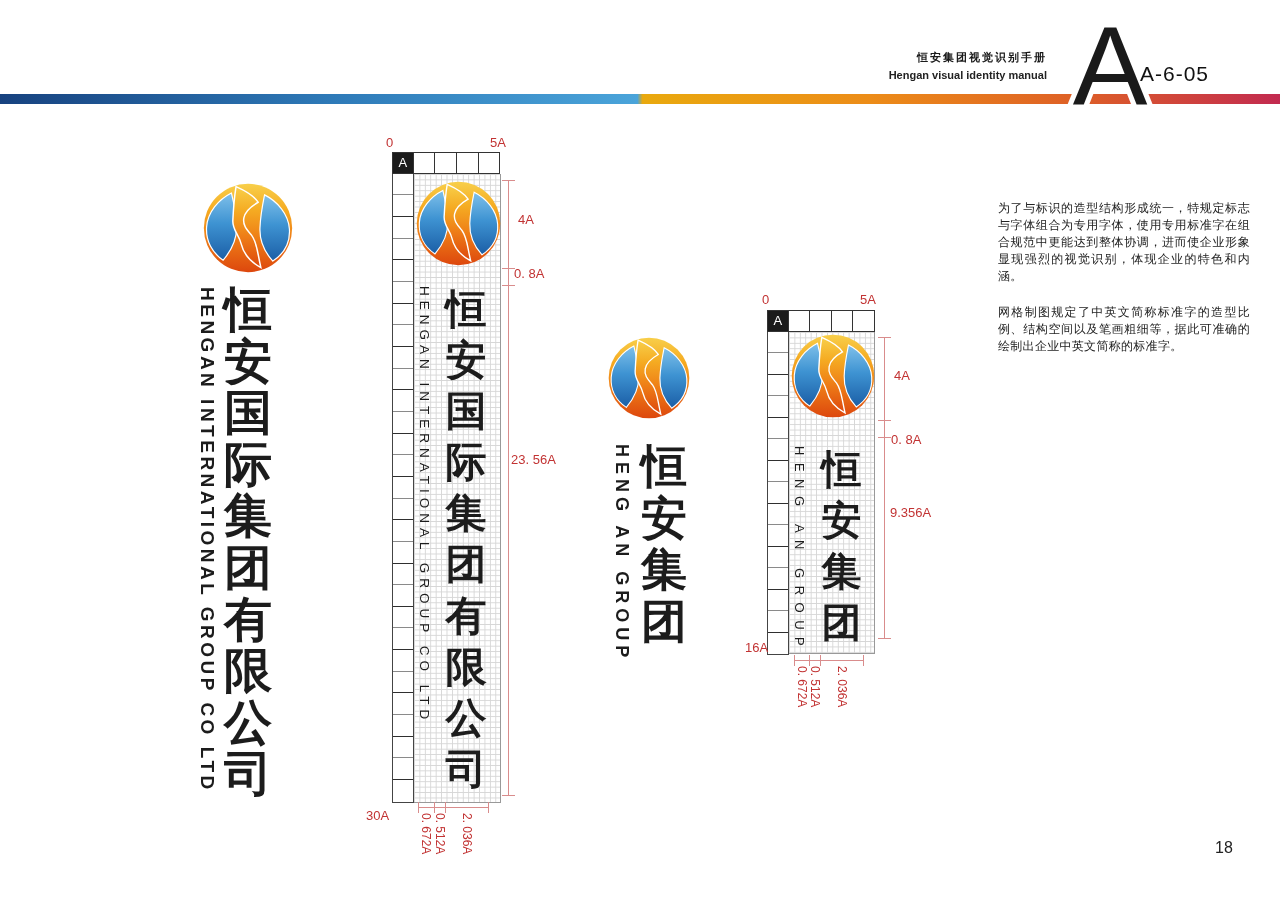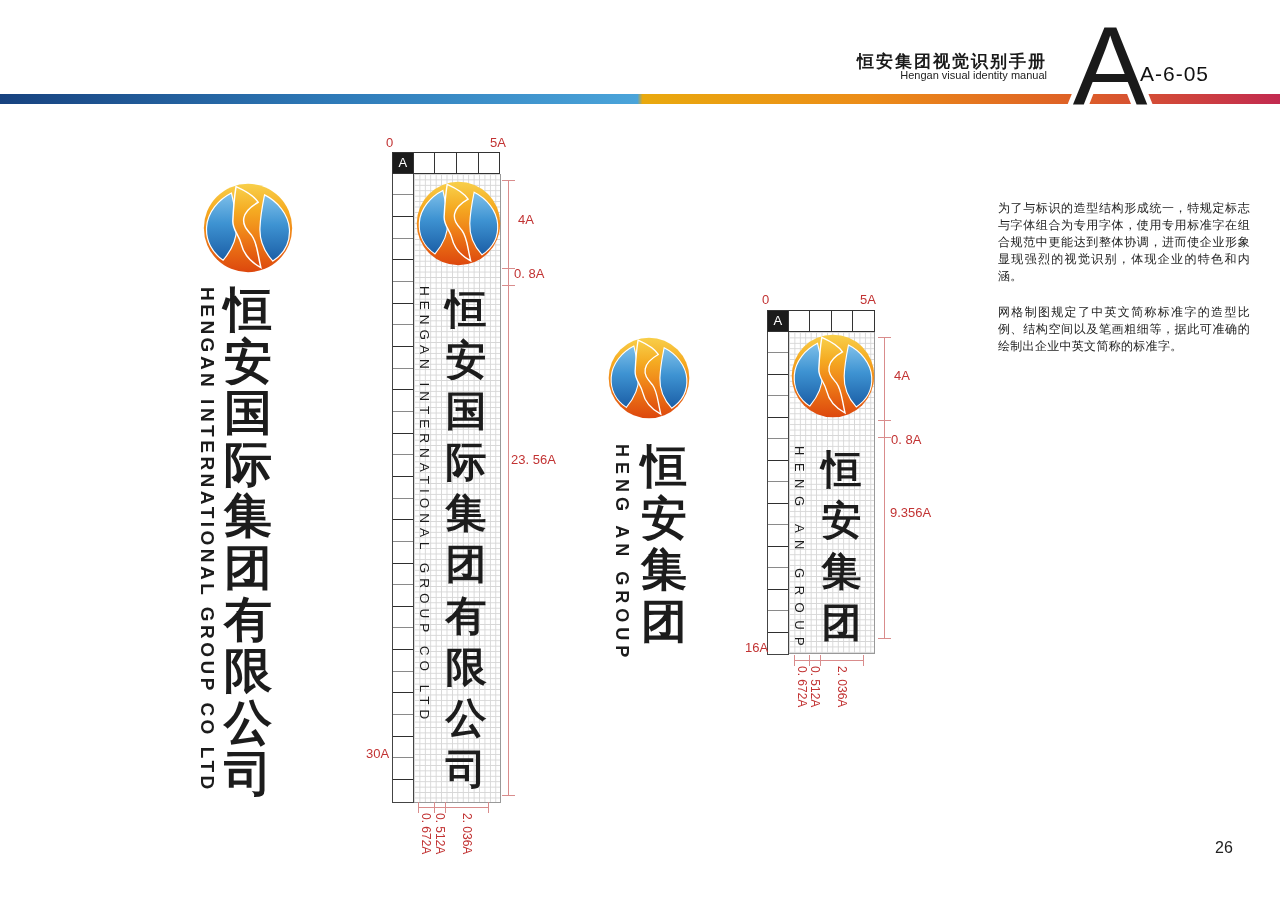--- a/index.html
+++ b/index.html
@@ -1,22 +1,22 @@
 <!DOCTYPE html>
 <html><head>
 <meta charset="utf-8">
 <style>
   html,body{margin:0;padding:0;background:#fff;}
   #canvas{position:relative;width:1280px;height:905px;background:#fff;overflow:hidden;
           font-family:"Liberation Sans",sans-serif;color:#1a1a1a;}
   .abs{position:absolute;}
 
   
-  #hdr-zh{top:50px;right:233px;font-size:17px;font-weight:700;letter-spacing:2px;}
-  #hdr-en{top:69px;right:233px;font-size:11px;font-weight:400;color:#222;}
+  #hdr-zh{top:50px;right:233px;font-size:11px;font-weight:700;letter-spacing:2px;}
+  #hdr-en{top:69px;right:233px;font-size:11px;font-weight:700;color:#222;}
   #grad-bar{left:0;top:94px;width:1280px;height:10px;
     background:linear-gradient(to right,#17427f 0%,#2e7ab8 26%,#4aa4da 49.8%,
                #e9a90e 50.2%,#ec8c18 68%,#de6026 84%,#c22a50 100%);}
   #bigA{left:1050px;top:6px;width:120px;height:110px;}
   #doc-code{left:1140px;top:62px;font-size:21px;letter-spacing:1px;color:#111;}
 
   
   #sec-title{left:1046px;top:136px;font-size:24px;font-weight:700;line-height:27px;letter-spacing:1px;}
   .para{left:998px;width:252px;font-size:12px;line-height:17px;text-align:justify;
         letter-spacing:.3px;color:#222;}
@@ -117,21 +117,21 @@
   <div class="abs" id="hdr-zh">恒安集团视觉识别手册</div>
   <div class="abs" id="hdr-en">Hengan visual identity manual</div>
   <div class="abs" id="grad-bar"></div>
   <svg class="abs" id="bigA" viewBox="0 0 120 110">
     <text x="60" y="98" text-anchor="middle" font-family="Liberation Sans, sans-serif" font-size="112" fill="#1a1a1a" stroke="#ffffff" stroke-width="10" paint-order="stroke">A</text>
   </svg>
   <div class="abs" id="doc-code">A-6-05</div>
 
   <div class="abs para" id="para1">为了与标识的造型结构形成统一，特规定标志与字体组合为专用字体，使用专用标准字在组合规范中更能达到整体协调，进而使企业形象显现强烈的视觉识别，体现企业的特色和内涵。</div>
   <div class="abs para" id="para2">网格制图规定了中英文简称标准字的造型比例、结构空间以及笔画粗细等，据此可准确的绘制出企业中英文简称的标准字。</div>
-  <div class="abs" id="page-num">26</div>
+  <div class="abs" id="page-num">18</div>
 
   <svg class="logo" style="left:202px;top:182px" width="92" height="92">
       <use href="#hengan-logo"></use>
     </svg>
   <div class="abs zhcol" id="g1-zh">
       <span>恒</span>
       <span>安</span>
       <span>国</span>
       <span>际</span>
       <span>集</span>
@@ -202,21 +202,21 @@
   <div class="abs vtext" id="g2-en">HENGAN INTERNATIONAL GROUP CO LTD</div>
 
   <div class="abs vline" style="left:508px;top:180px;height:615px"></div>
   <div class="abs tickh" style="left:502px;top:180px"></div>
   <div class="abs tickh" style="left:502px;top:267.5px"></div>
   <div class="abs tickh" style="left:502px;top:284.5px"></div>
   <div class="abs tickh" style="left:502px;top:795px"></div>
   <div class="abs dim" style="left:518px;top:212px">4A</div>
   <div class="abs dim" style="left:514px;top:266px">0. 8A</div>
   <div class="abs dim" style="left:511px;top:452px">23. 56A</div>
-  <div class="abs dim" style="left:366px;top:746px">30A</div>
+  <div class="abs dim" style="left:366px;top:808px">30A</div>
 
   <div class="abs hline" style="left:418px;top:807px;width:70.5px"></div>
   <div class="abs tickv" style="left:418px;top:802px"></div>
   <div class="abs tickv" style="left:433.5px;top:802px"></div>
   <div class="abs tickv" style="left:444.5px;top:802px"></div>
   <div class="abs tickv" style="left:488px;top:802px"></div>
   <div class="abs dimv" style="left:432px;top:813px">0. 672A</div>
   <div class="abs dimv" style="left:445.5px;top:813px">0. 512A</div>
   <div class="abs dimv" style="left:472.5px;top:813px">2. 036A</div>
 

